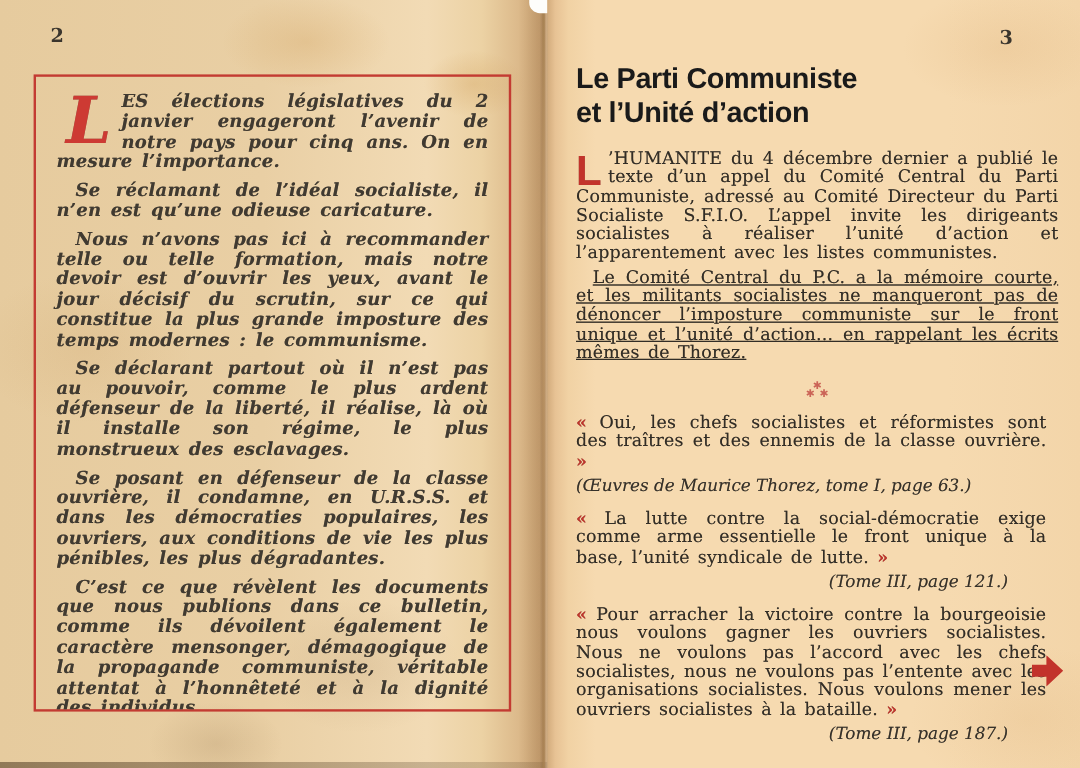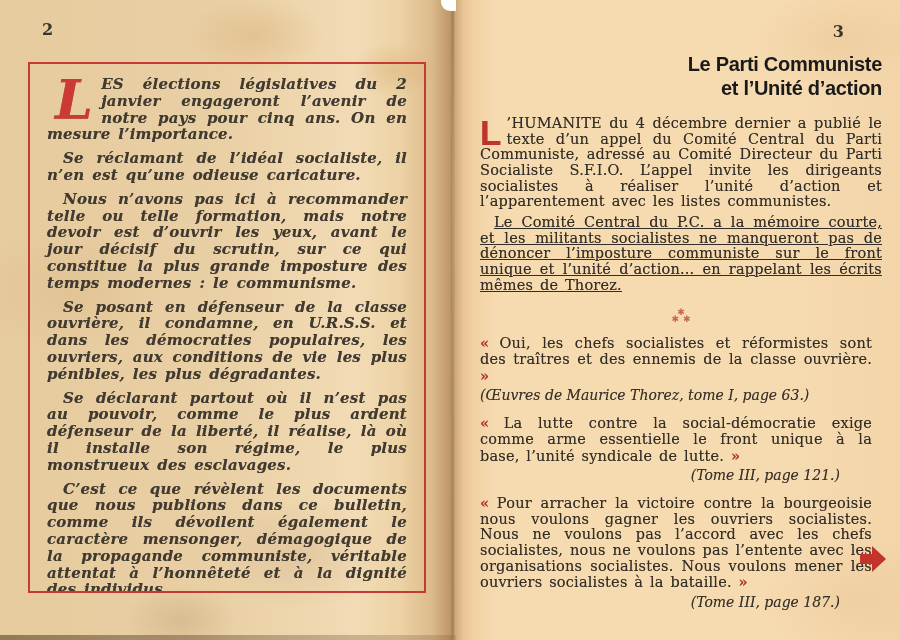--- a/index.html
+++ b/index.html
@@ -57,23 +57,23 @@
   
   .page-right{
     position:absolute;left:456px;top:0;width:444px;height:640px;
     background:
       radial-gradient(ellipse 120px 70px at 380px 40px, rgba(205,150,85,.15), transparent 70%),
       radial-gradient(ellipse 140px 90px at 400px 600px, rgba(205,150,85,.12), transparent 70%),
       linear-gradient(90deg,#d2ab7c 0%,#e7c294 1.5%,#f1d2a4 4%,#f6dab0 9%,#f6dab0 75%,#f3d5a9 100%);
   }
   .rp-inner{position:absolute;left:24px;right:18px;top:0;bottom:0;overflow:hidden;}
   .title{
-    margin:52px 0 0 0;text-align:right;
+    margin:52px 0 0 0;text-align:left;
     font-family:"Liberation Sans",sans-serif;font-weight:700;
-    font-size:20px;line-height:1.2;color:#1a1a1a;letter-spacing:-.3px;
+    font-size:24px;line-height:1.2;color:#1a1a1a;letter-spacing:-.3px;
   }
   .rp-par{
     margin:0 0 5px 0;text-align:justify;
     font-size:14.5px;line-height:1.08;word-spacing:2px;letter-spacing:.2px;
     color:#322d26;text-shadow:0 0 .4px rgba(50,45,38,.5);
   }
   .rp-par.p1{margin-top:16px;}
   .rp-par.p2{text-indent:14px;text-decoration:underline;}
   .drop-cap-right{
     float:left;font-family:"Liberation Sans",sans-serif;font-weight:700;
@@ -99,22 +99,22 @@
   <div class="page-left">
     <div class="pn pn-left">2</div>
 
     <div class="intro-box">
       <p class="left-par first">
         <span class="drop-cap-left">L</span>
         <span>ES élections législatives du 2 janvier engageront l’avenir de notre pays pour cinq ans. On en mesure l’importance.</span>
       </p>
       <p class="left-par">Se réclamant de l’idéal socialiste, il n’en est qu’une odieuse caricature.</p>
       <p class="left-par">Nous n’avons pas ici à recommander telle ou telle formation, mais notre devoir est d’ouvrir les yeux, avant le jour décisif du scrutin, sur ce qui constitue la plus grande imposture des temps modernes : le communisme.</p>
+      <p class="left-par">Se déclarant partout où il n’est pas au pouvoir, comme le plus ardent défenseur de la liberté, il réalise, là où il installe son régime, le plus monstrueux des esclavages.</p>
       <p class="left-par">Se posant en défenseur de la classe ouvrière, il condamne, en U.R.S.S. et dans les démocraties populaires, les ouvriers, aux conditions de vie les plus pénibles, les plus dégradantes.</p>
-      <p class="left-par">Se déclarant partout où il n’est pas au pouvoir, comme le plus ardent défenseur de la liberté, il réalise, là où il installe son régime, le plus monstrueux des esclavages.</p>
       <p class="left-par">C’est ce que révèlent les documents que nous publions dans ce bulletin, comme ils dévoilent également le caractère mensonger, démagogique de la propagande communiste, véritable attentat à l’honnêteté et à la dignité des individus.</p>
 
     </div>
 
     <div class="page-left-bottom-shadow"></div>
   </div>
 
   <div class="gutter"></div>
   <div class="gutter-crease"></div>
   <div class="gutter-notch"></div>

